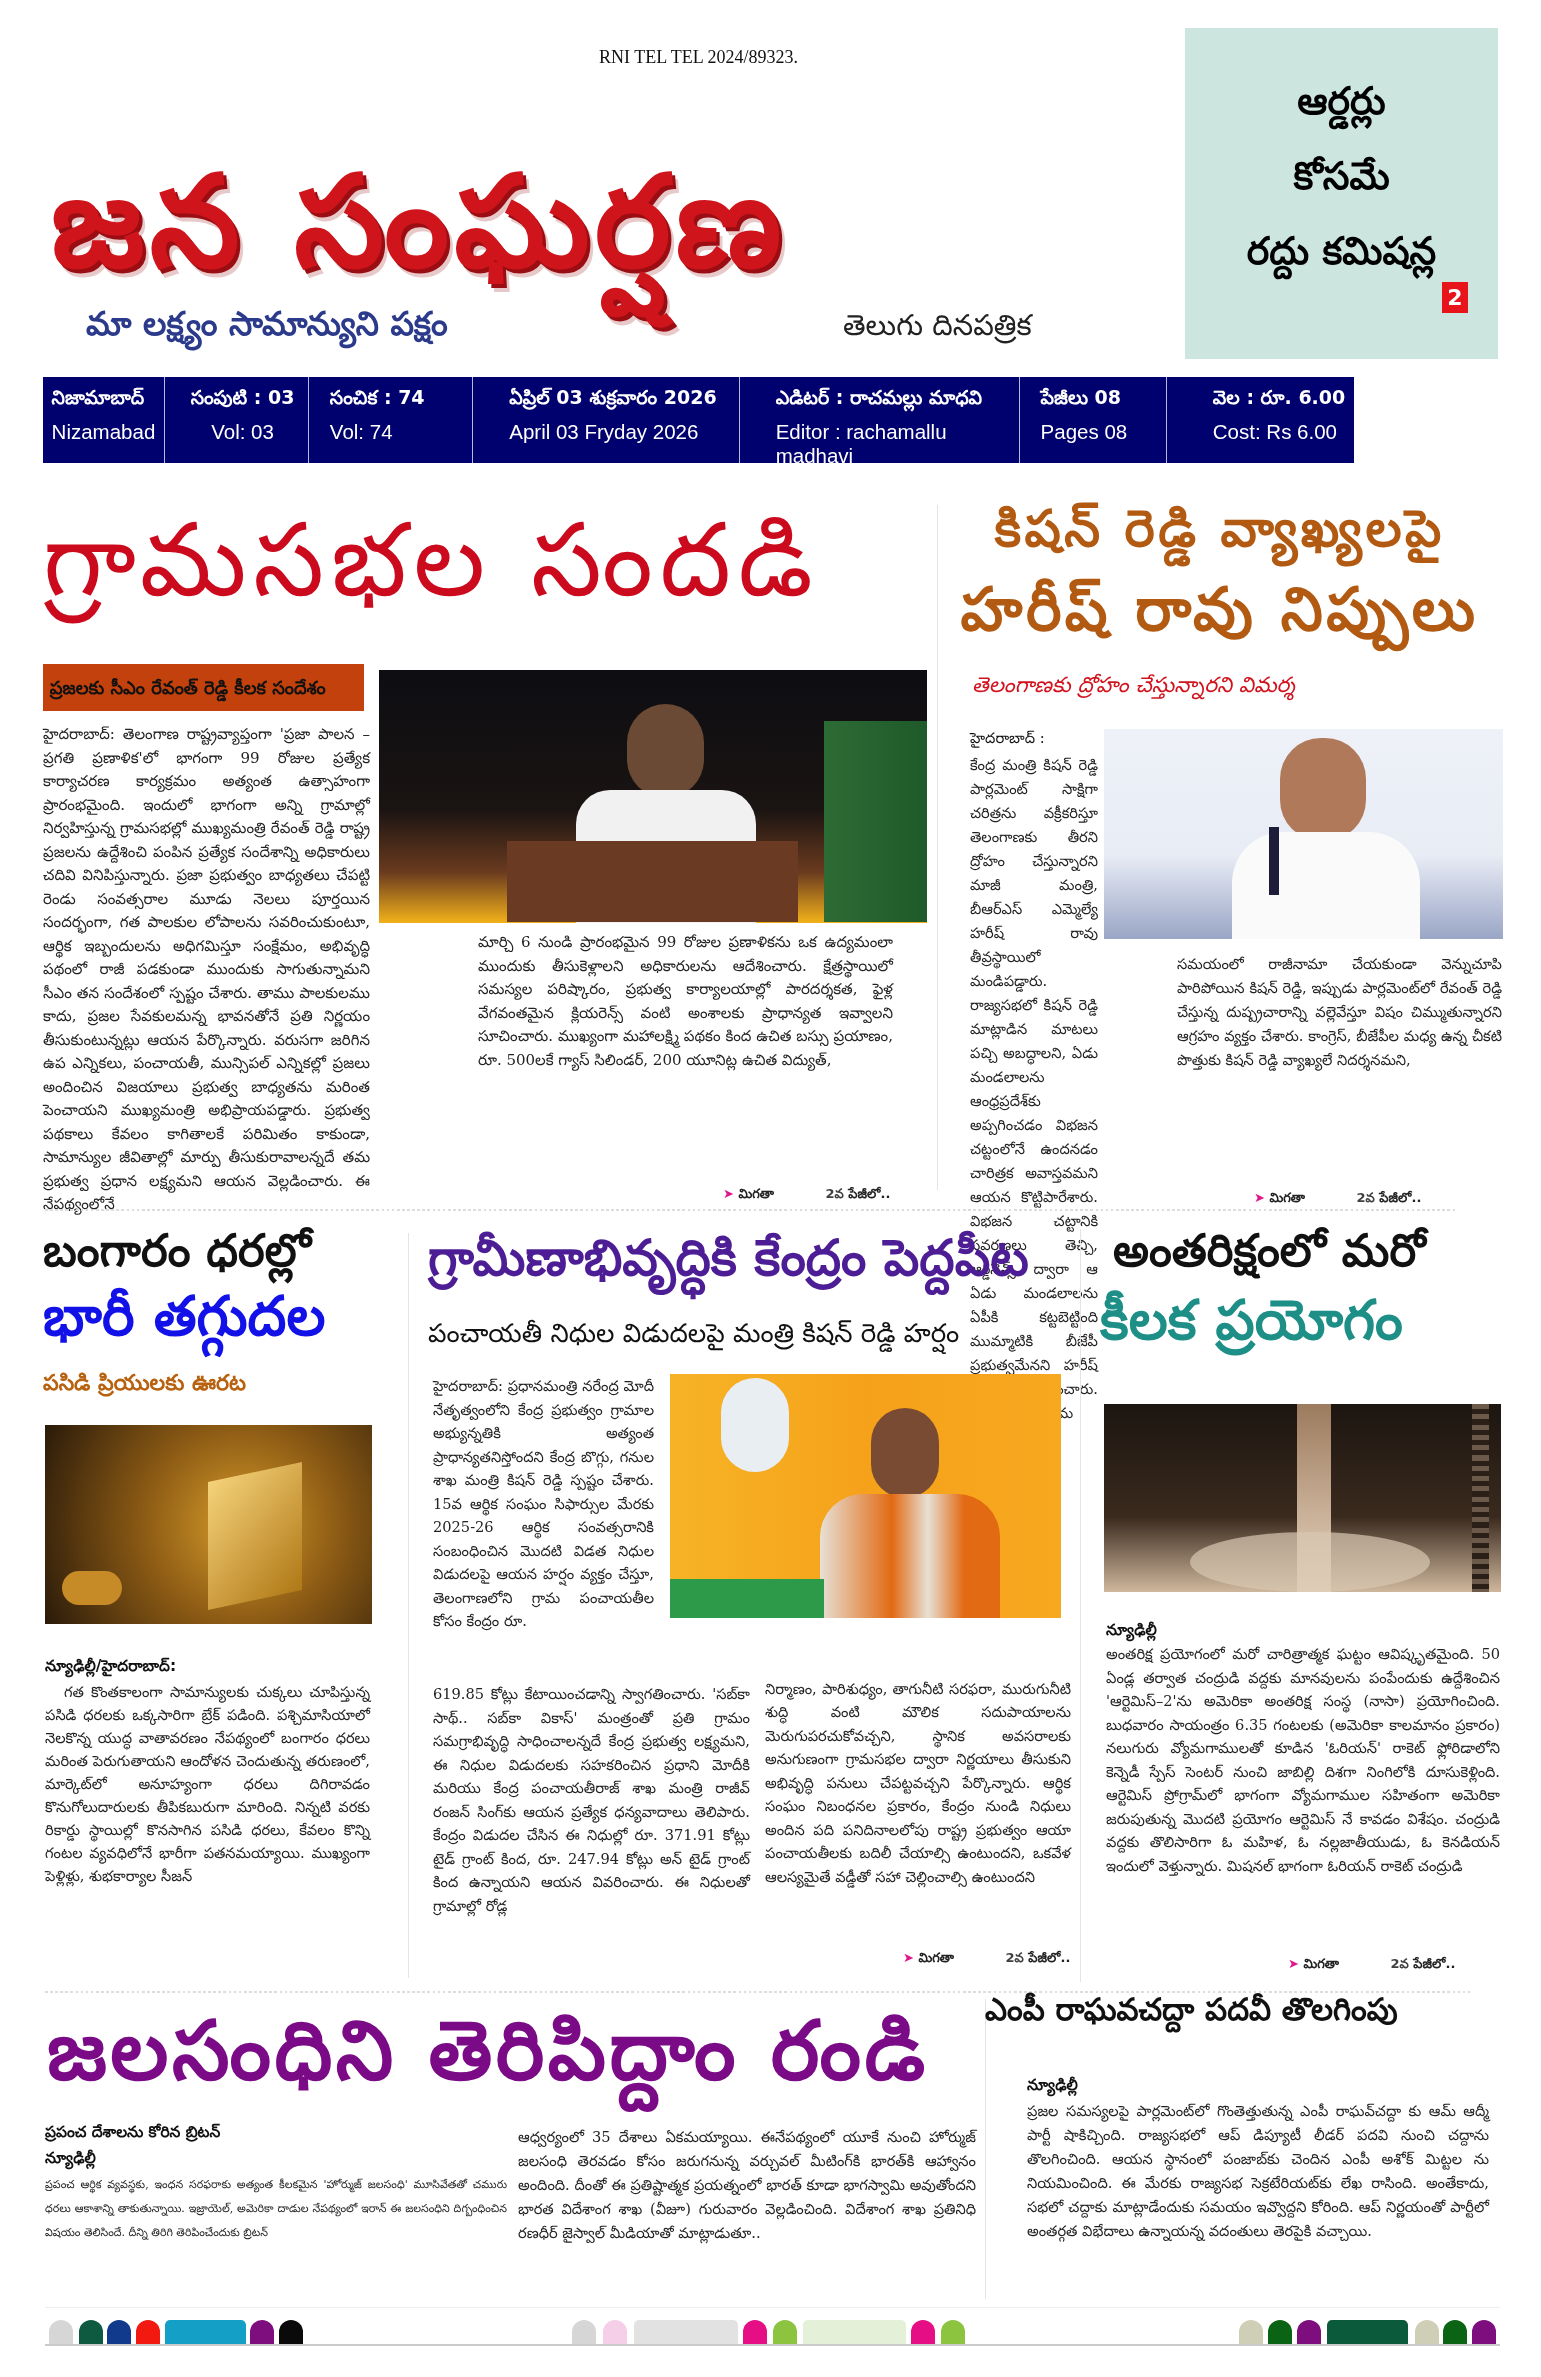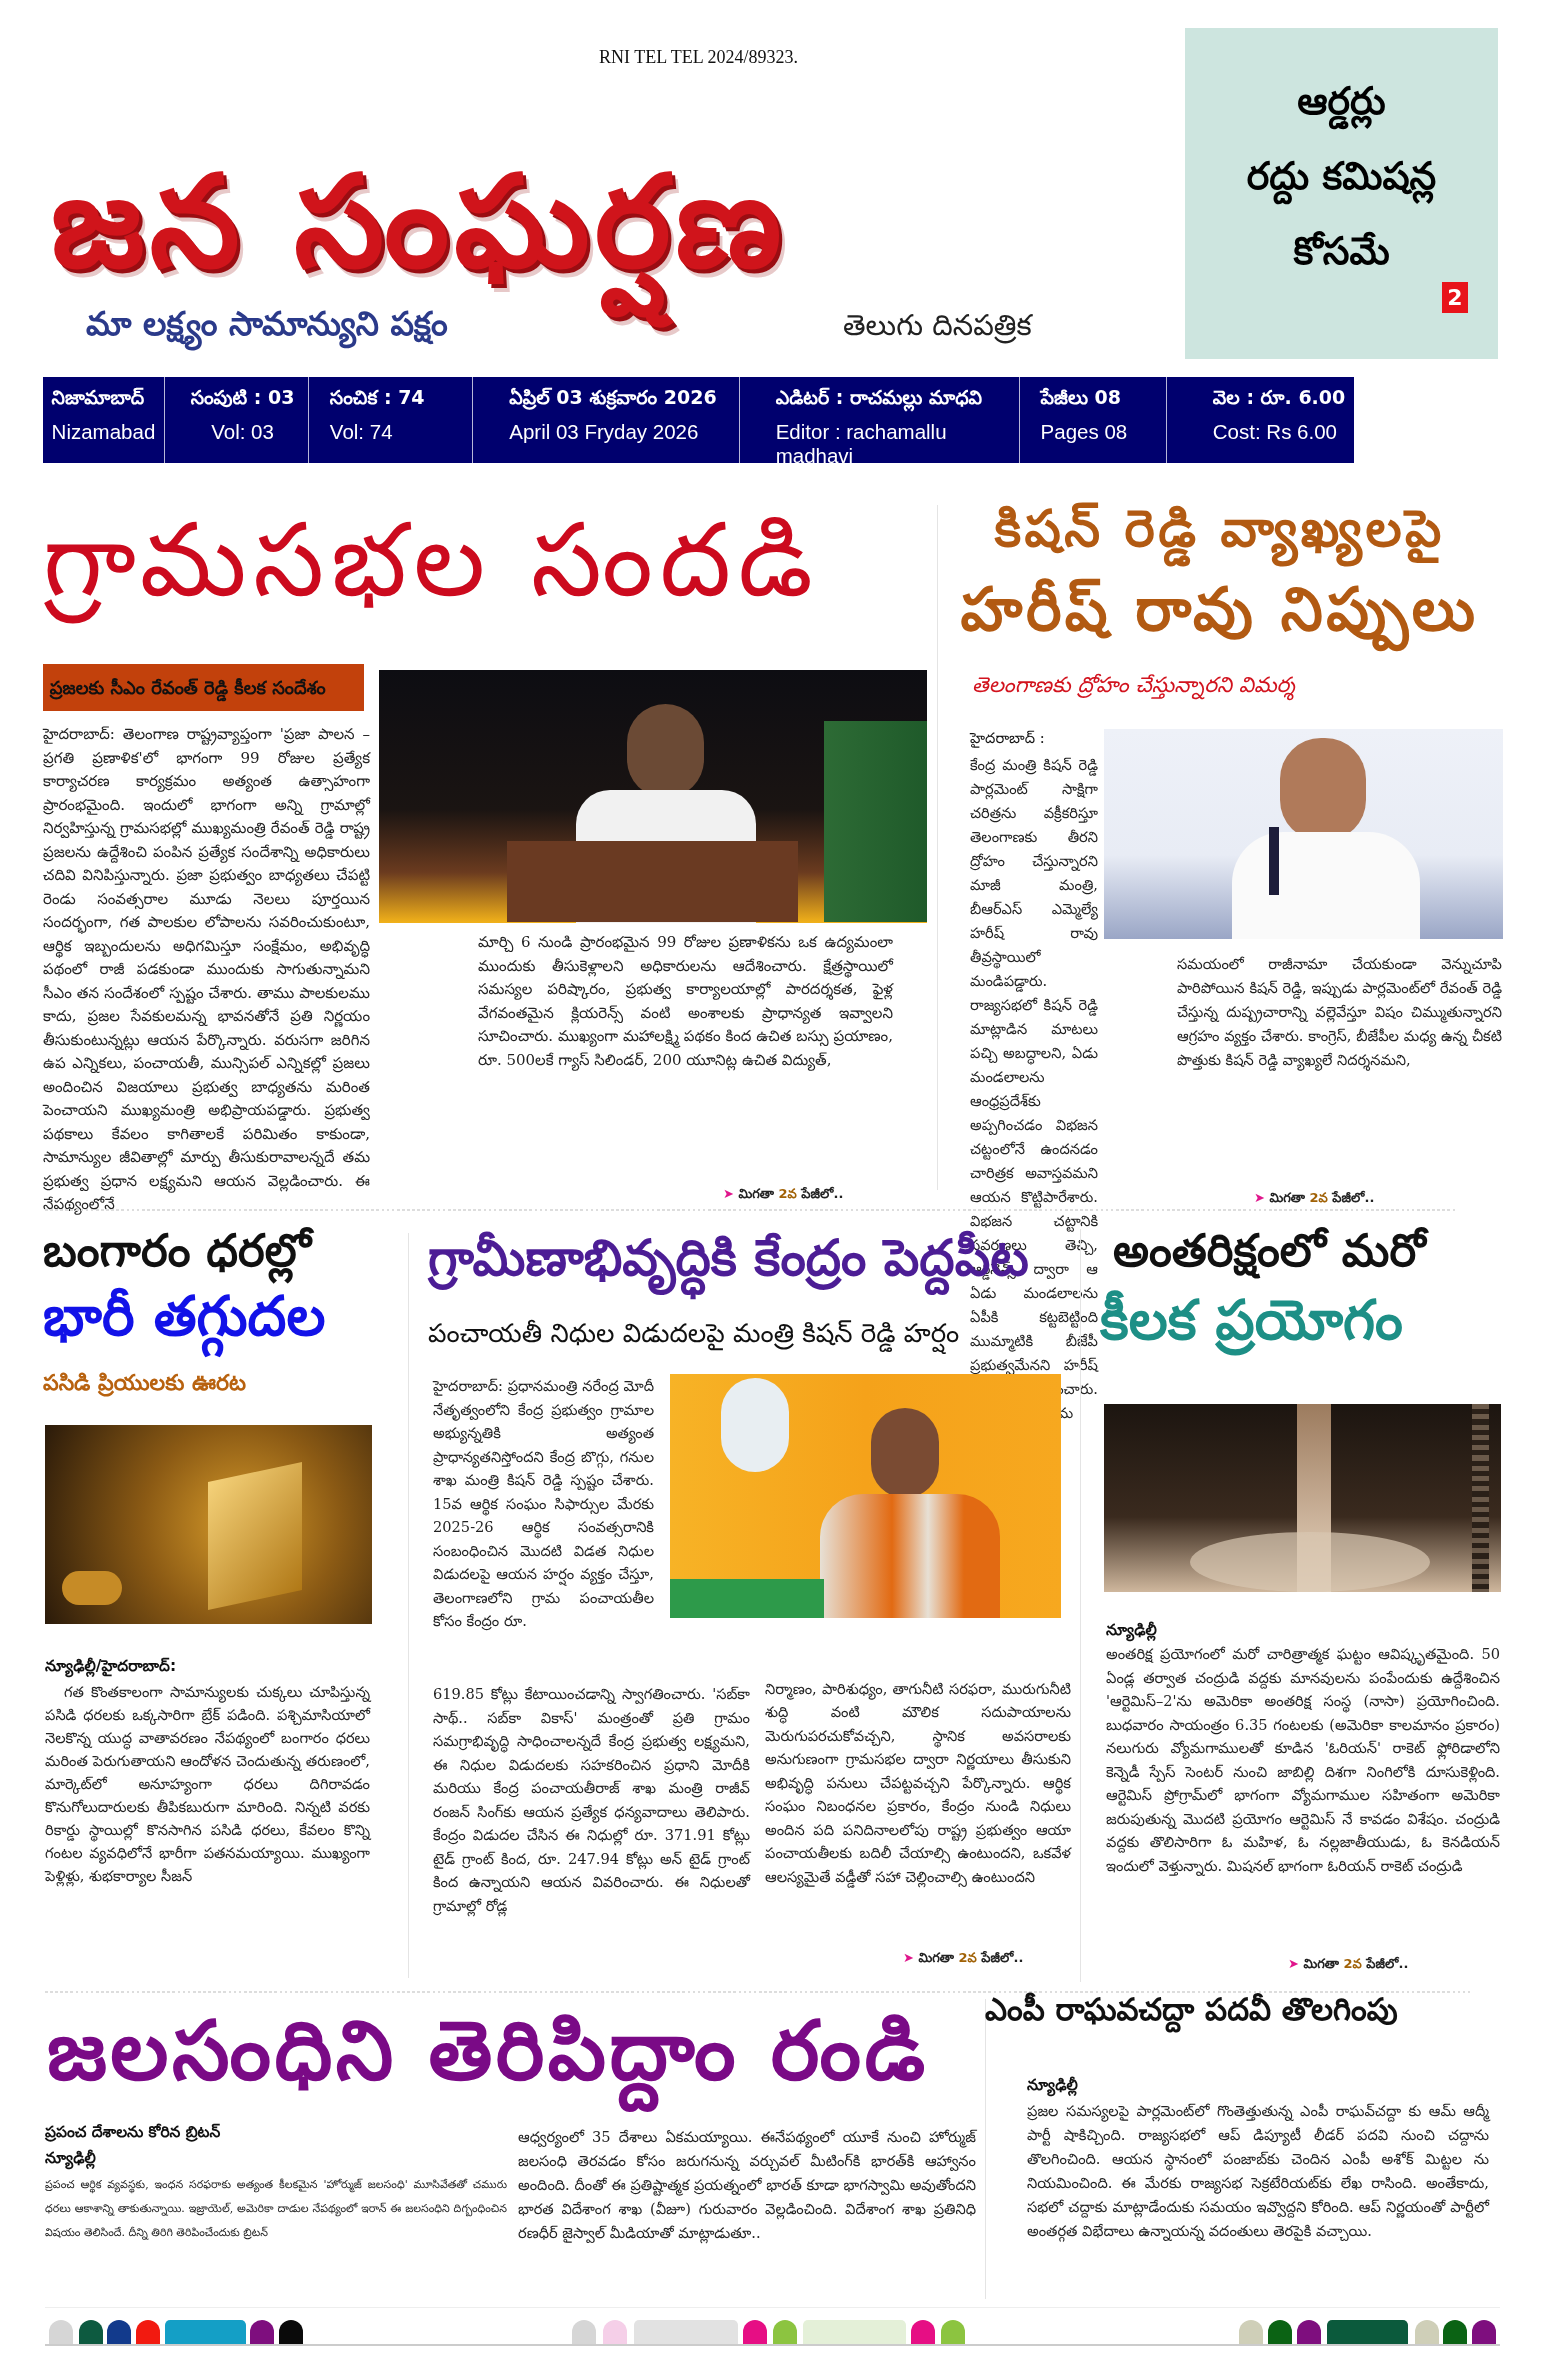--- a/index.html
+++ b/index.html
@@ -23,21 +23,21 @@
   .h-main { left: 43px; top: 501px; font-size: 101px; color: #cc0a1e; letter-spacing: 6.8px; font-family: "DejaVu Sans", sans-serif; }
   .h-right { left: 937px; top: 488px; width: 565px; text-align: center; color: #b25a12; font-size: 51px; font-weight: bold; line-height: 81px; letter-spacing: 3.4px; }
   .vline { background: #e4e4e4; width: 0.9px; }
   .hline { background: repeating-linear-gradient(90deg, #ddd 0 2.6px, transparent 2.6px 5.1px); height: 1.7px; }
   .kicker-yellow { left: 43px; top: 664px; width: 321px; height: 47px; background: #c2410c; font-size: 18px; font-weight: bold; line-height: 47px; padding-left: 6.8px; }
   .kicker-red { left: 972px; top: 672px; font-size: 21.4px; color: #d2131e; font-style: italic; }
   .body-text { font-family: "DejaVu Serif", serif; font-size: 15px; line-height: 23.5px; text-align: justify; color: #222; }
   .photo { overflow: hidden; }
   .more { font-size: 13px; font-weight: bold; color: #222; }
   .more .arr { color: #e0168c; }
-  .more .n { color: #a16207; }
+  .more .n { color: #404040; margin-left: 47px; }
   .small-head { font-weight: bold; font-size: 16.3px; }
   
   .h-gold1 { left: 43px; top: 1224px; font-size: 45px; font-weight: bold; color: #111; }
   .h-gold2 { left: 43px; top: 1284px; font-size: 55px; font-weight: bold; color: #1212e8; }
   .kick-gold { left: 43px; top: 1370px; font-size: 22px; font-weight: bold; color: #b8620f; }
   .h-rural { left: 428px; top: 1229px; font-size: 50px; font-weight: bold; color: #4c1d95; }
   .sub-rural { left: 428px; top: 1318px; font-size: 26px; color: #111; }
   .h-space1 { left: 1113px; top: 1224px; font-size: 45px; font-weight: bold; color: #111; text-align: center; }
   .h-space2 { left: 1100px; top: 1288px; font-size: 55px; font-weight: bold; color: #1d8f86; }
   
@@ -50,22 +50,22 @@
 </head>
 <body>
 
 <div class="abs rni">RNI TEL TEL 2024/89323.</div>
 <div class="abs logo">జన సంఘర్షణ</div>
 <div class="abs slogan">మా లక్ష్యం సామాన్యుని పక్షం</div>
 <div class="abs daily">తెలుగు దినపత్రిక</div>
 <div class="abs promo">
   <div class="t">
     <div>ఆర్డర్లు</div>
+    <div>కోసమే</div>
     <div>రద్దు కమిషన్ల</div>
-    <div>కోసమే</div>
   </div>
   <div class="pg">2</div>
 </div>
 
 <div class="abs infobar">
   <div class="cell" style="width:128px">
       <div class="te">నిజామాబాద్</div>
       <div class="en">Nizamabad</div>
     </div>
   <div class="cell" style="width:158px;text-align:center">

